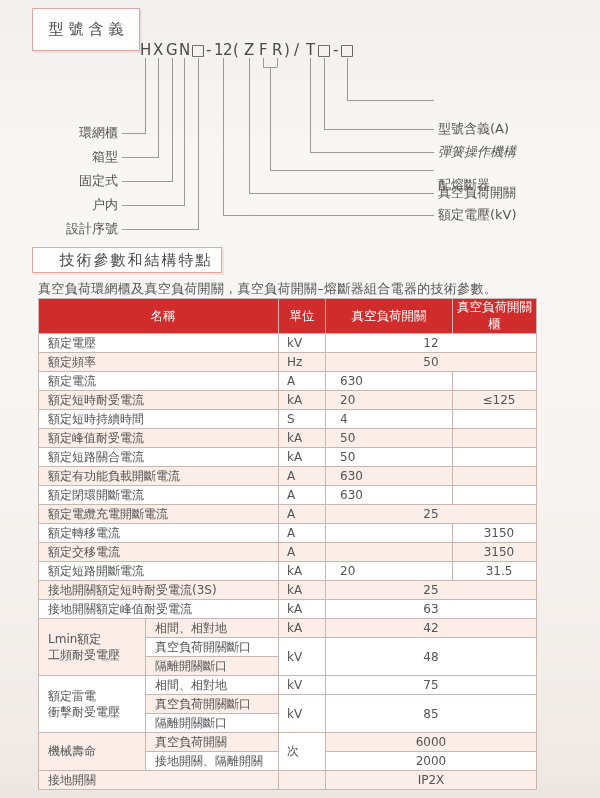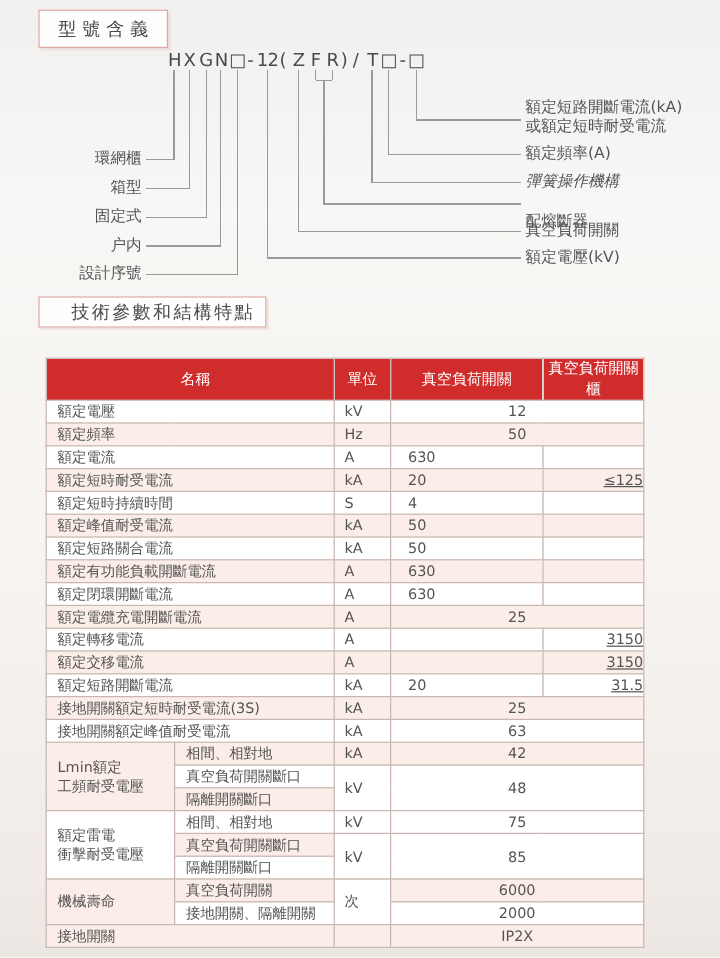--- a/index.html
+++ b/index.html
@@ -15,21 +15,21 @@
   }
   #page{position:relative;width:600px;height:798px;overflow:hidden;}
 
   .title-box{
     position:absolute;background:rgba(255,255,255,.85);
     border:1px solid var(--boxborder);
     box-shadow:2px 2px 0 rgba(214,166,160,.25);
     color:#4a4a4a;text-align:center;font-size:15px;
     display:flex;align-items:center;justify-content:center;
   }
-  #box1{left:32px;top:8px;width:108px;height:32px;letter-spacing:5px;padding-left:5px;}
+  #box1{left:32px;top:8px;width:108px;height:43px;letter-spacing:5px;padding-left:5px;}
   #box2{left:32px;top:247px;width:190px;height:26px;letter-spacing:2px;padding-left:18px;}
 
   #diagram{position:absolute;left:0;top:0;width:600px;height:245px;}
   #model-line{position:absolute;left:0;top:42px;height:16px;width:600px;}
   .mchar{position:absolute;top:0;font-size:15px;color:#4a4a4a;line-height:16px;}
   #callout-svg{position:absolute;left:0;top:0;}
   .co-label{position:absolute;font-size:13px;color:#555;line-height:16px;white-space:pre-line;}
   .co-left{text-align:right;}
 
   #intro{position:absolute;left:38px;top:280px;width:530px;font-size:13px;color:#555;letter-spacing:.3px;}
@@ -41,21 +41,21 @@
     height:24px;font-size:12.5px;border-color:var(--border);
   }
   #params th + th{border-left:1px solid rgba(255,255,255,.45);}
   #params th.h-name{text-align:center;padding-left:9px;}
   #params td{height:19px;font-size:12px;color:#545454;background:#fff;vertical-align:middle;}
   #params tr.alt td{background:var(--row-alt);}
   #params td.label,#params td.sub{text-align:left;padding-left:9px;white-space:nowrap;}
   #params td.group{text-align:left;padding-left:9px;white-space:pre-line;line-height:1.35;}
   #params td.unit{text-align:left;padding-left:8px;}
   #params td.val{text-align:left;padding-left:14px;}
-  #params td.val4{text-align:right;padding-left:9px;text-decoration:underline;}
+  #params td.val4{text-align:center;padding-left:9px;}
   #params td.m{text-align:center;}
   #params td.span-white{background:#fff !important;}
 </style>
 </head>
 <body>
 
 <div id="page">
 
   <div id="box1" class="title-box">型號含義</div>
 
@@ -95,31 +95,30 @@
         <polyline points="277,58 277,67" fill="none" stroke="#9a9a9a" stroke-width="1" shape-rendering="crispEdges"></polyline>
         <polyline points="263,67 277,67" fill="none" stroke="#9a9a9a" stroke-width="1" shape-rendering="crispEdges"></polyline>
         <polyline points="270,67 270,170 434,170" fill="none" stroke="#9a9a9a" stroke-width="1" shape-rendering="crispEdges"></polyline>
       </svg>
 
   <div class="co-label co-left" style="right: 482px; top: 125px; width: 120px;">環網櫃</div>
       <div class="co-label co-left" style="right: 482px; top: 149px; width: 120px;">箱型</div>
       <div class="co-label co-left" style="right: 482px; top: 173px; width: 120px;">固定式</div>
       <div class="co-label co-left" style="right: 482px; top: 197px; width: 120px;">户内</div>
       <div class="co-label co-left" style="right: 482px; top: 221px; width: 120px;">設計序號</div>
-      <div class="co-label" style="left: 438px; top: 82px;">額定短路開斷電流(kA)
-或額定短時耐受電流</div>
-      <div class="co-label" style="left: 438px; top: 121px;">額定頻率(A)</div>
+      <div class="co-label" style="left: 438px; top: 121px;">型號含義(A)</div>
       <div class="co-label" style="left: 438px; top: 144px; font-style: italic;">彈簧操作機構</div>
       <div class="co-label" style="left: 438px; top: 177px;">配熔斷器</div>
       <div class="co-label" style="left: 438px; top: 185px;">真空負荷開關</div>
       <div class="co-label" style="left: 438px; top: 207px;">額定電壓(kV)</div>
     </div>
 
   <div id="box2" class="title-box">技術參數和結構特點</div>
 
+  <div id="intro">真空負荷環網櫃及真空負荷開關，真空負荷開關–熔斷器組合電器的技術參數。</div>
 
   <table id="params">
     <colgroup>
       <col style="width:107px">
         <col style="width:133px">
         <col style="width:47px">
       <col style="width:127px">
         <col style="width:84px">
     </colgroup>
     <thead>

